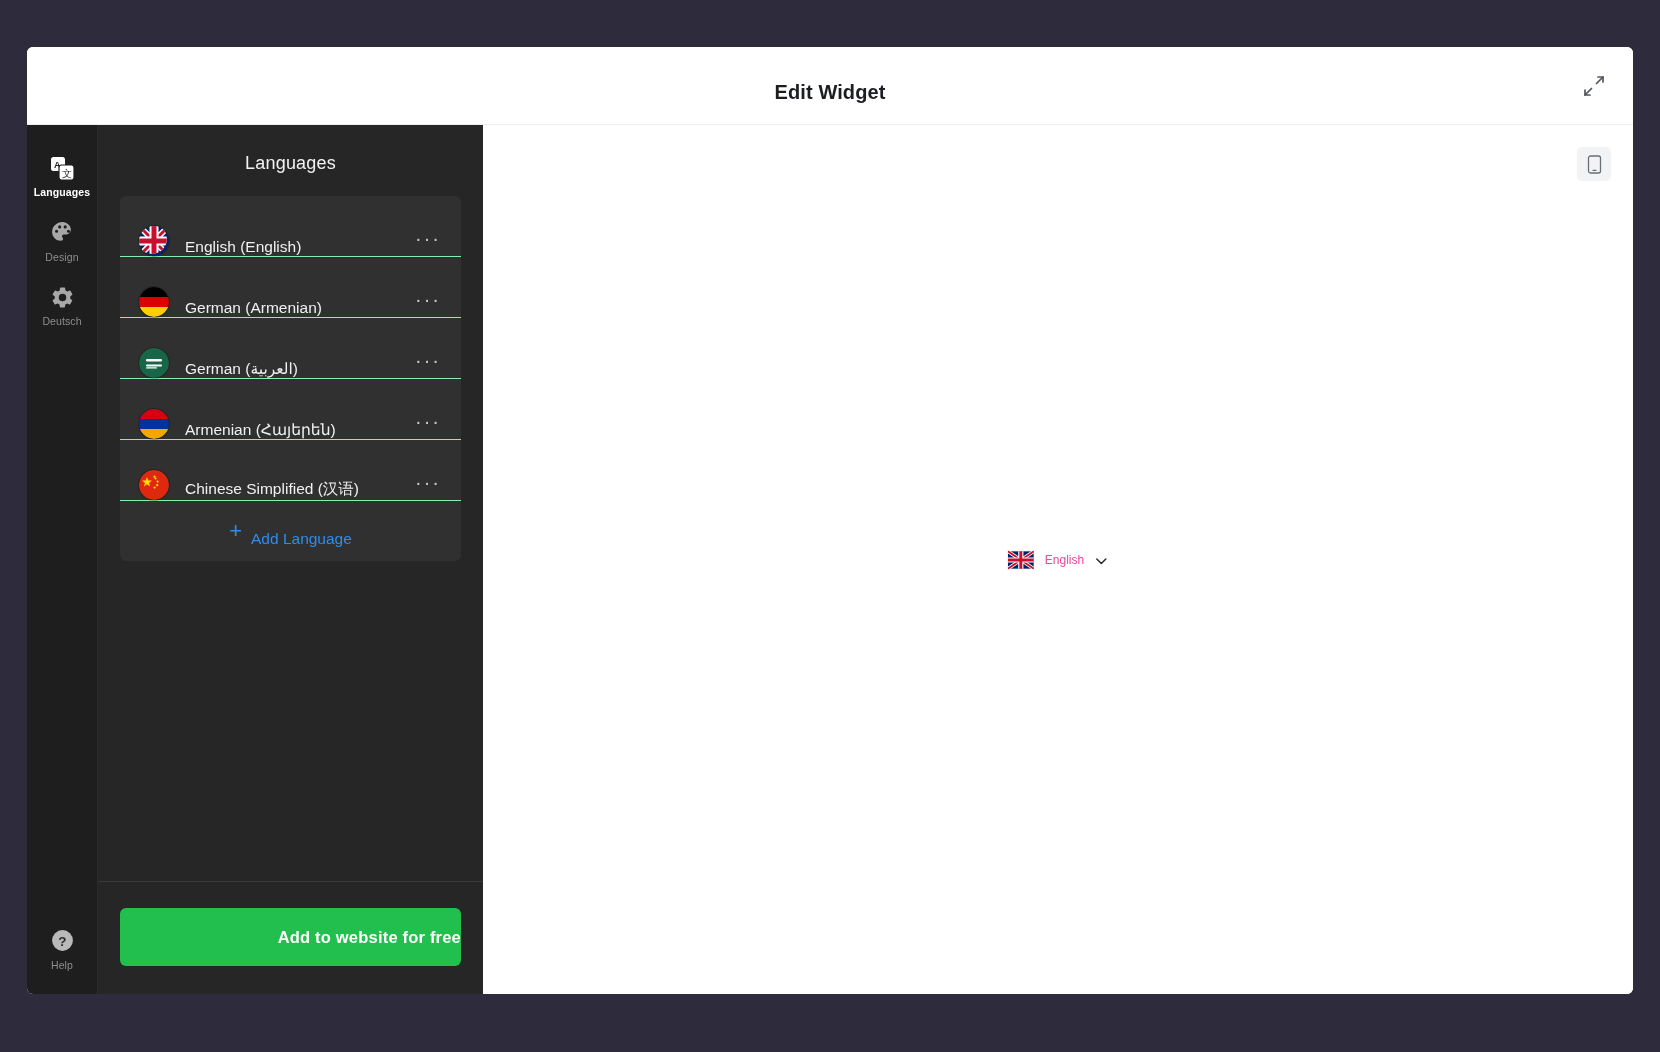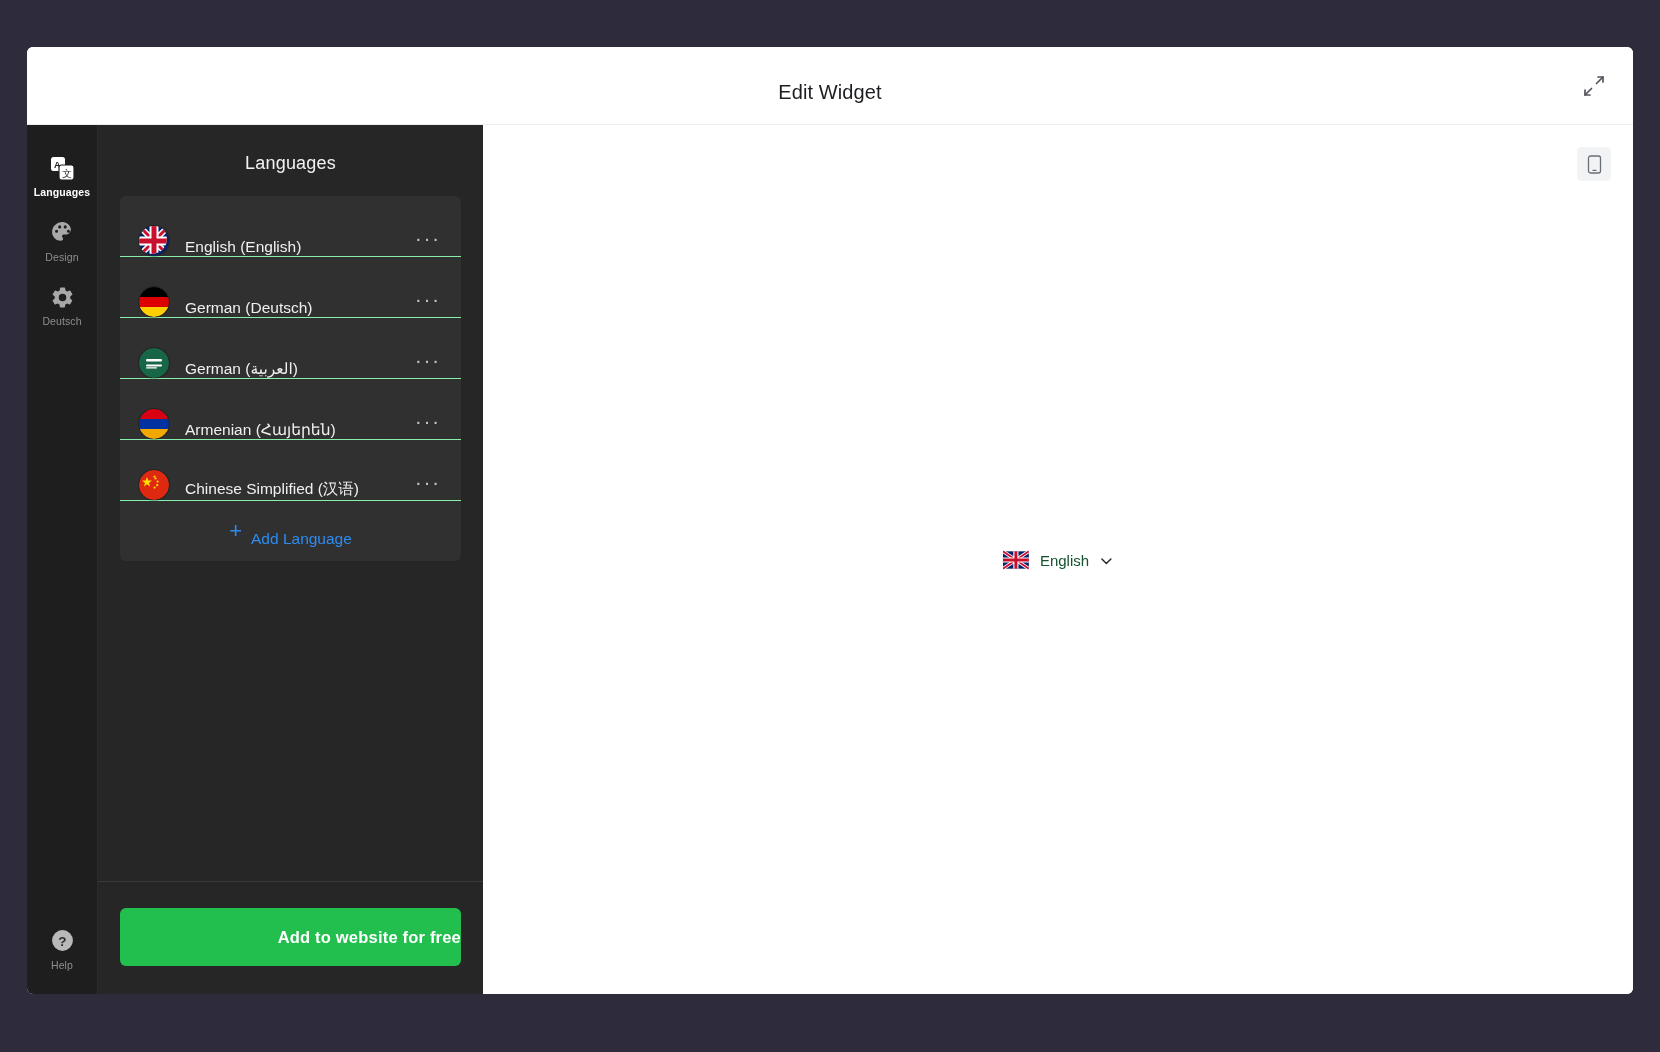--- a/index.html
+++ b/index.html
@@ -29,21 +29,21 @@
     height: 78px;
     flex: 0 0 78px;
     background: #ffffff;
     display: flex;
     align-items: center;
     justify-content: center;
     border-bottom: 1px solid #eceef1;
   }
   .modal-title {
     font-size: 20px;
-    font-weight: normal;
+    font-weight: bold;
     color: #1c1e21;
     letter-spacing: .1px;
     margin-top: 14px;
   }
   .expand-btn {
     position: absolute;
     right: 22px; top: 50%;
     transform: translateY(-50%);
     width: 34px; height: 34px;
     display: flex; align-items: center; justify-content: center;
@@ -194,21 +194,21 @@
     position: absolute;
     left: 50%; top: 50%;
     transform: translate(-50%, -50%);
     display: flex;
     align-items: center;
     gap: 11px;
     cursor: pointer;
   }
   .widget-flag { width: 26px; height: 19px; flex: 0 0 26px; }
   .widget-flag svg { display: block; }
-  .widget-label { font-size: 15px; color: #14532d; }
+  .widget-label { font-size: 12px; color: #ec4899; }
   .chev { width: 13px; height: 13px; }
 </style>
 </head>
 <body>
 
 <div class="page">
   <div class="modal">
 
     <div class="modal-header">
       <div class="modal-title">Edit Widget</div>
@@ -296,21 +296,21 @@
                 <clipPath id="cg">
                     <circle cx="15" cy="15" r="15"></circle>
                   </clipPath>
                 <g clip-path="url(#cg)">
                   <rect width="30" height="10" fill="#000000"></rect>
                   <rect y="10" width="30" height="10" fill="#DD0000"></rect>
                   <rect y="20" width="30" height="10" fill="#FFCE00"></rect>
                 </g>
               </svg>
             </span>
-            <span class="lang-name">German (Deutsch)</span>
+            <span class="lang-name">German (Armenian)</span>
             <span class="dots">···</span>
           </div>
 
           <div class="lang-row">
             <span class="flag">
               <svg viewBox="0 0 30 30">
                 <circle cx="15" cy="15" r="15" fill="#186648"></circle>
                 <rect x="7" y="11" width="16" height="2.6" rx="1.1" fill="#ffffff"></rect>
                 <rect x="7" y="16.5" width="16" height="2" rx="1" fill="#ffffff"></rect>
                 <rect x="7" y="19.2" width="11" height="1.4" rx=".7" fill="#ffffff"></rect>

